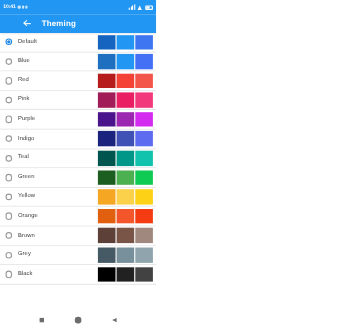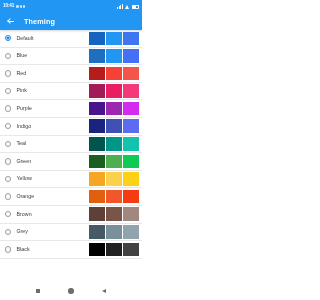--- a/index.html
+++ b/index.html
@@ -32,21 +32,21 @@
     border-left:2.5px solid transparent; border-right:2.5px solid transparent;
     border-bottom:4.4px solid #ffffff;
   }
   .batt { width:7.5px; height:4px; border:.6px solid #ffffff; border-radius:.8px; position:relative; }
   .batt:after { content:""; position:absolute; right:-1.4px; top:1px; width:1px; height:1.8px; background:#fff; border-radius:0 .5px .5px 0;}
   .batt span { display:block; height:100%; background:#ffffff; border-radius:.3px; }
 
   
   #app-bar {
     height:17px; background:#2196F3;
-    display:flex; align-items:center; padding:0 7px; gap:9px;
+    display:flex; align-items:center; padding:0 21px; gap:9px;
     box-shadow:0 1px 2px rgba(0,0,0,.18);
     position:relative; z-index:3;
   }
   #back-arrow { width:8px; height:8px; position:relative; cursor:pointer; flex:none; }
   #back-arrow:before {
     content:""; position:absolute; left:.6px; top:3.5px;
     width:6.6px; height:1px; background:#ffffff;
   }
   #back-arrow:after {
     content:""; position:absolute; left:.8px; top:1.9px;

